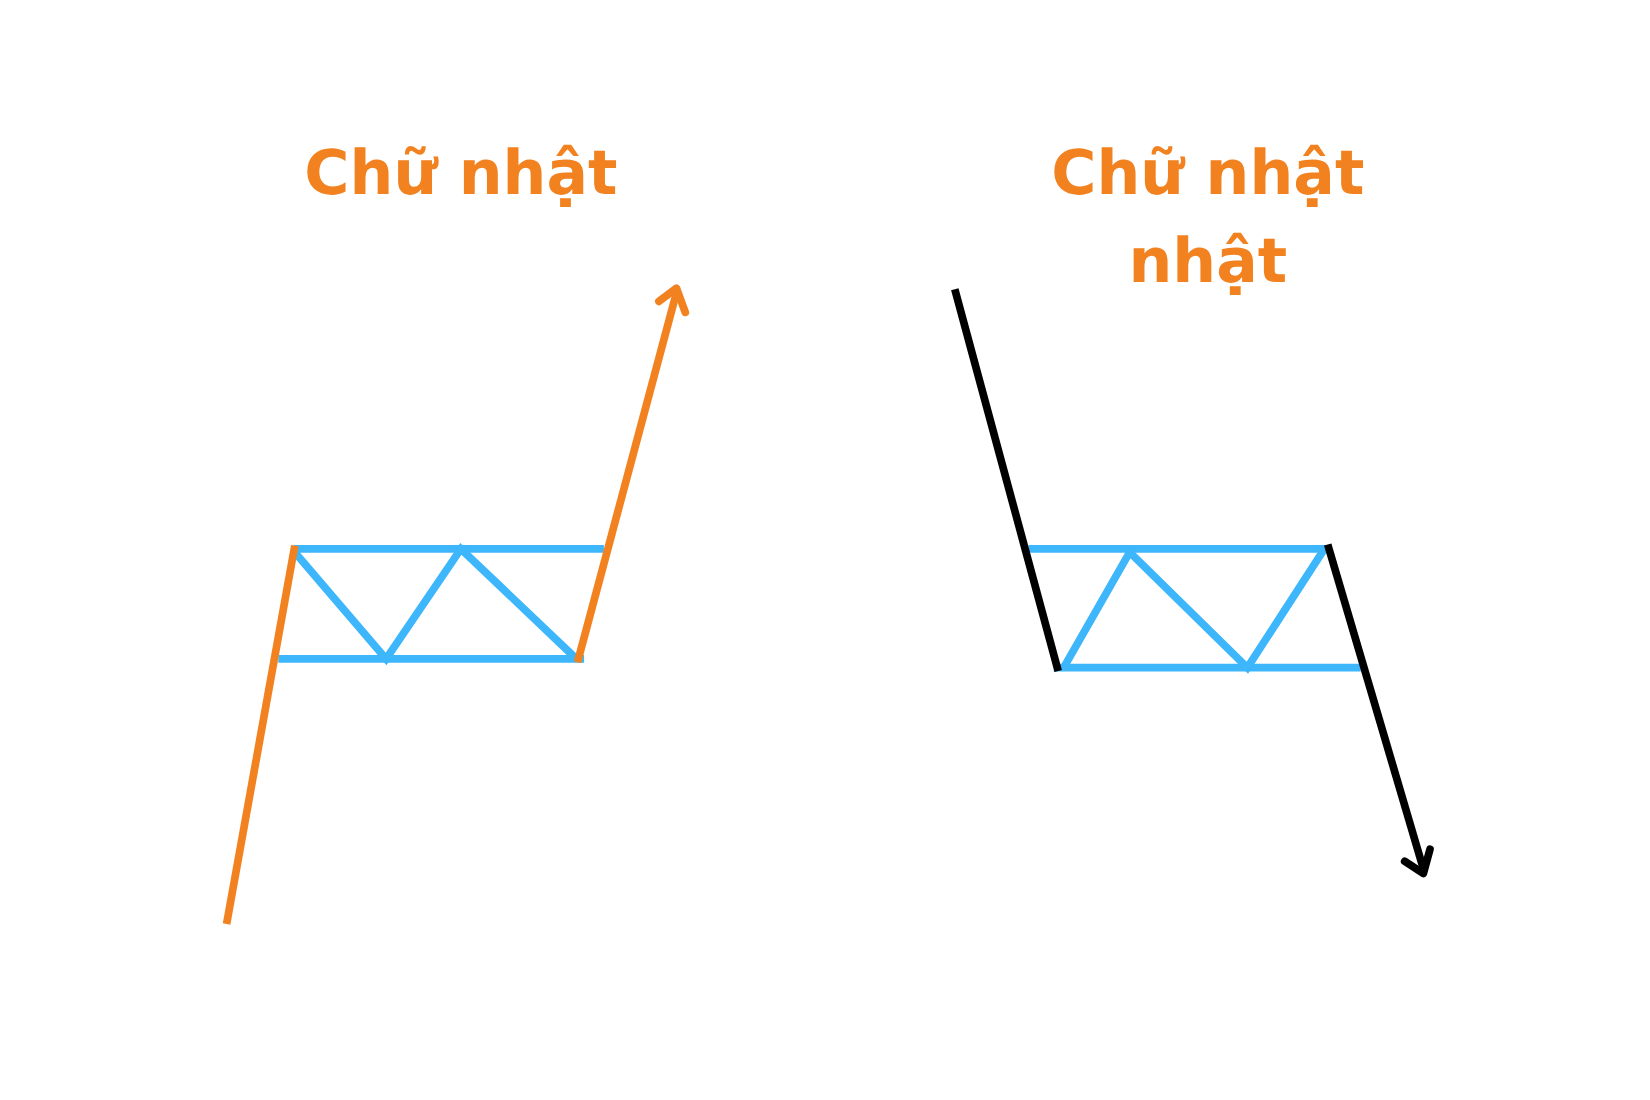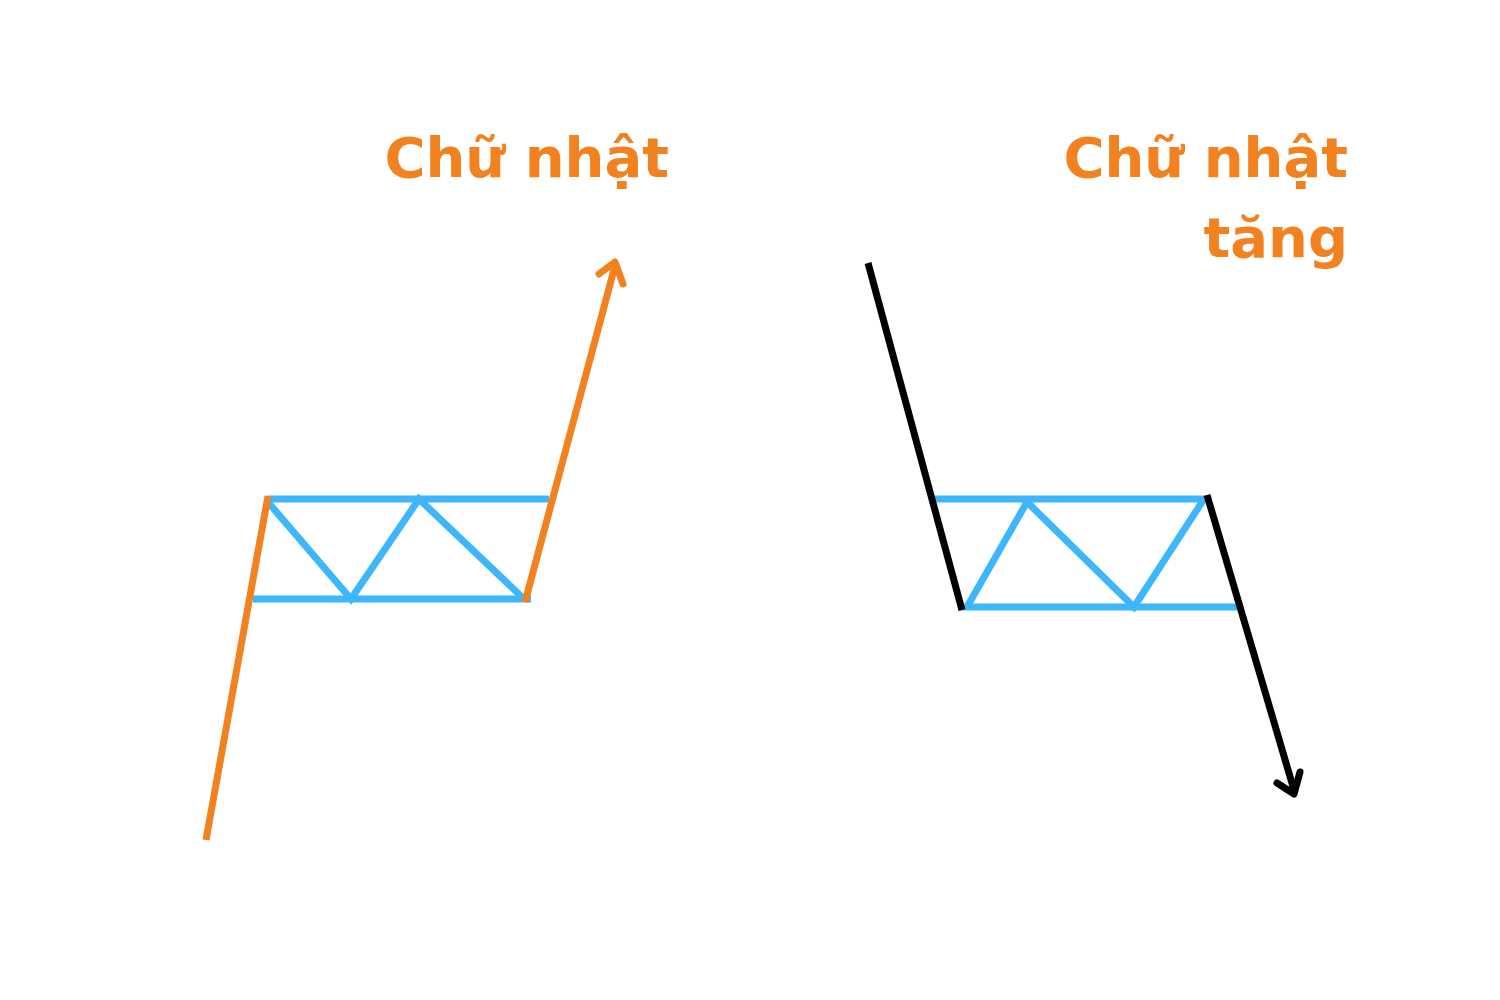--- a/index.html
+++ b/index.html
@@ -4,38 +4,38 @@
   <style>
     html, body { margin: 0; padding: 0; background: #ffffff; }
     body { width: 1500px; height: 1000px; position: relative; overflow: hidden; }
     .title {
       position: absolute;
       font-family: "DejaVu Sans", sans-serif;
       font-weight: bold;
       font-size: 56px;
       line-height: 80px;
       color: #f28220;
-      text-align: right;
+      text-align: center;
       width: 500px;
     }
     .title span { display: block; }
     #title-left { left: 169px; top: 118px; }
     #title-right { left: 848px; top: 118px; }
     svg.diagram { position: absolute; left: 0; top: 0; }
   </style>
 </head>
 <body>
 
 <div class="title" id="title-left">
   <span>Chữ nhật</span>
 </div>
 
 <div class="title" id="title-right">
   <span>Chữ nhật</span>
-  <span>tăng</span>
+  <span>nhật</span>
 </div>
 
 <svg class="diagram" width="1500" height="1000" viewBox="0 0 1500 1000">
 
   <g>
     <g stroke="#3db6fb" stroke-width="7" fill="none">
       <line x1="267" y1="499" x2="549" y2="499"></line>
       <line x1="253" y1="599" x2="531" y2="599"></line>
       <polyline points="267,501 351,599 419,499 524,599"></polyline>
     </g>

